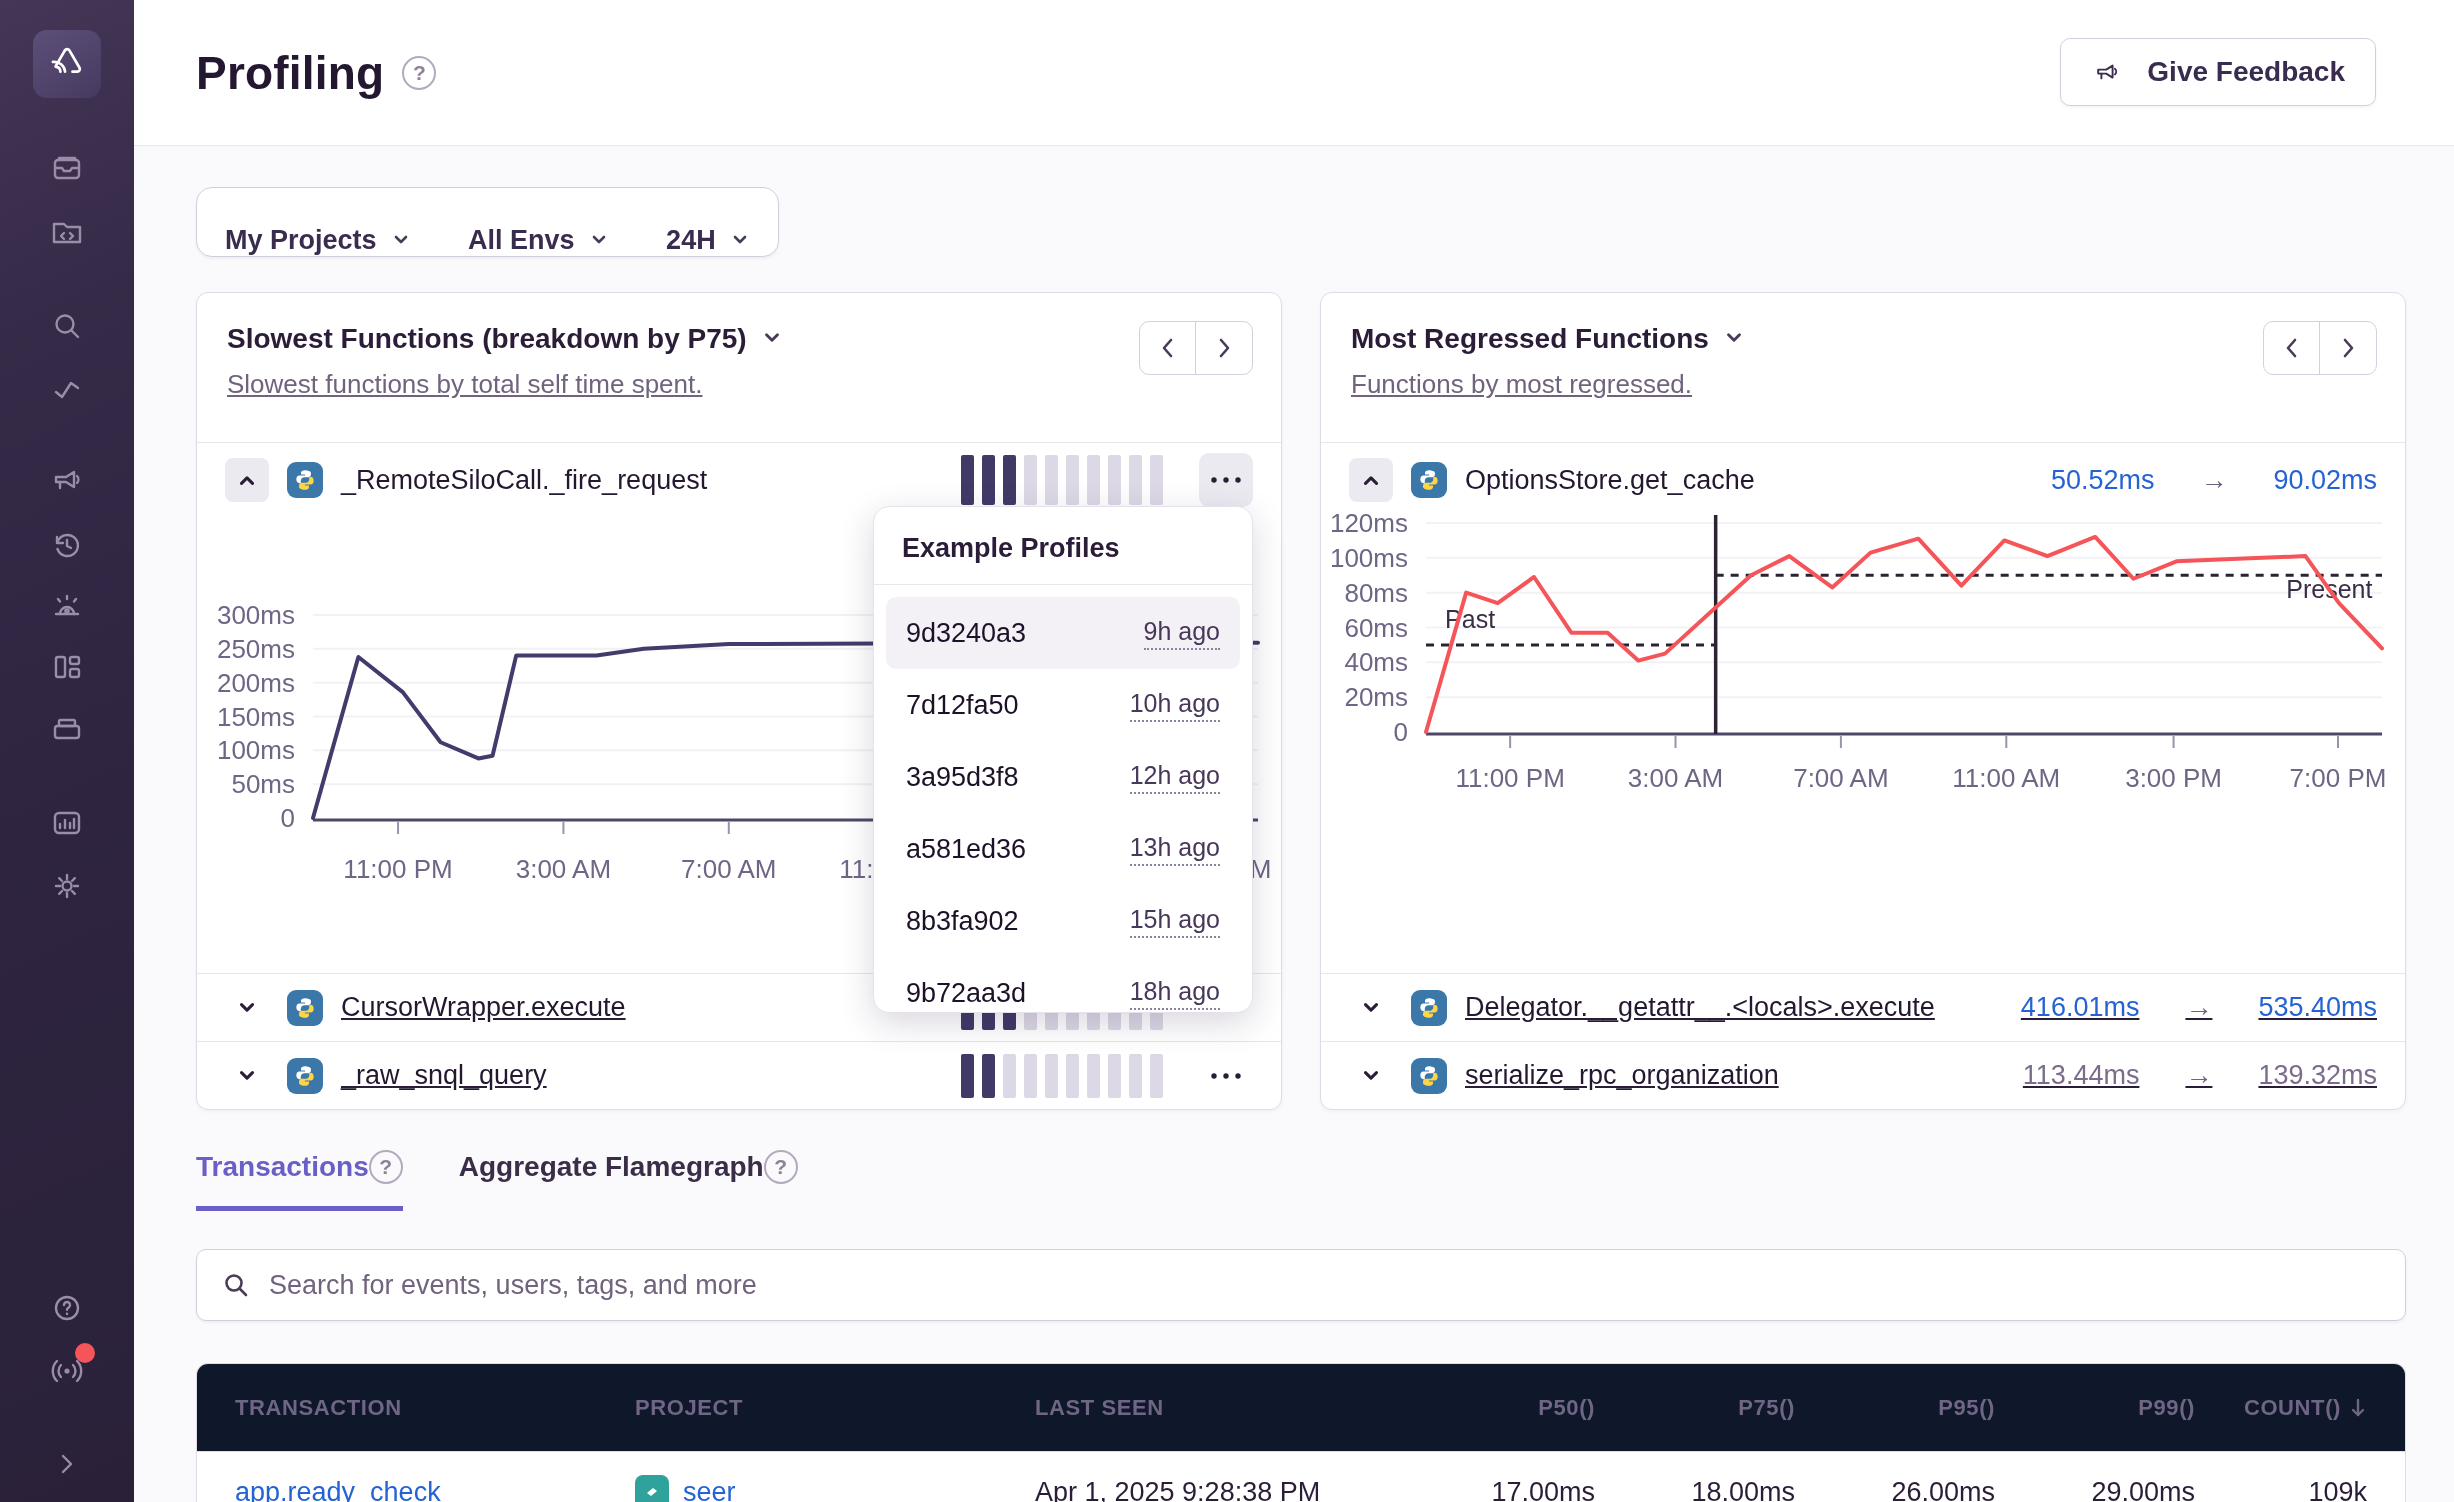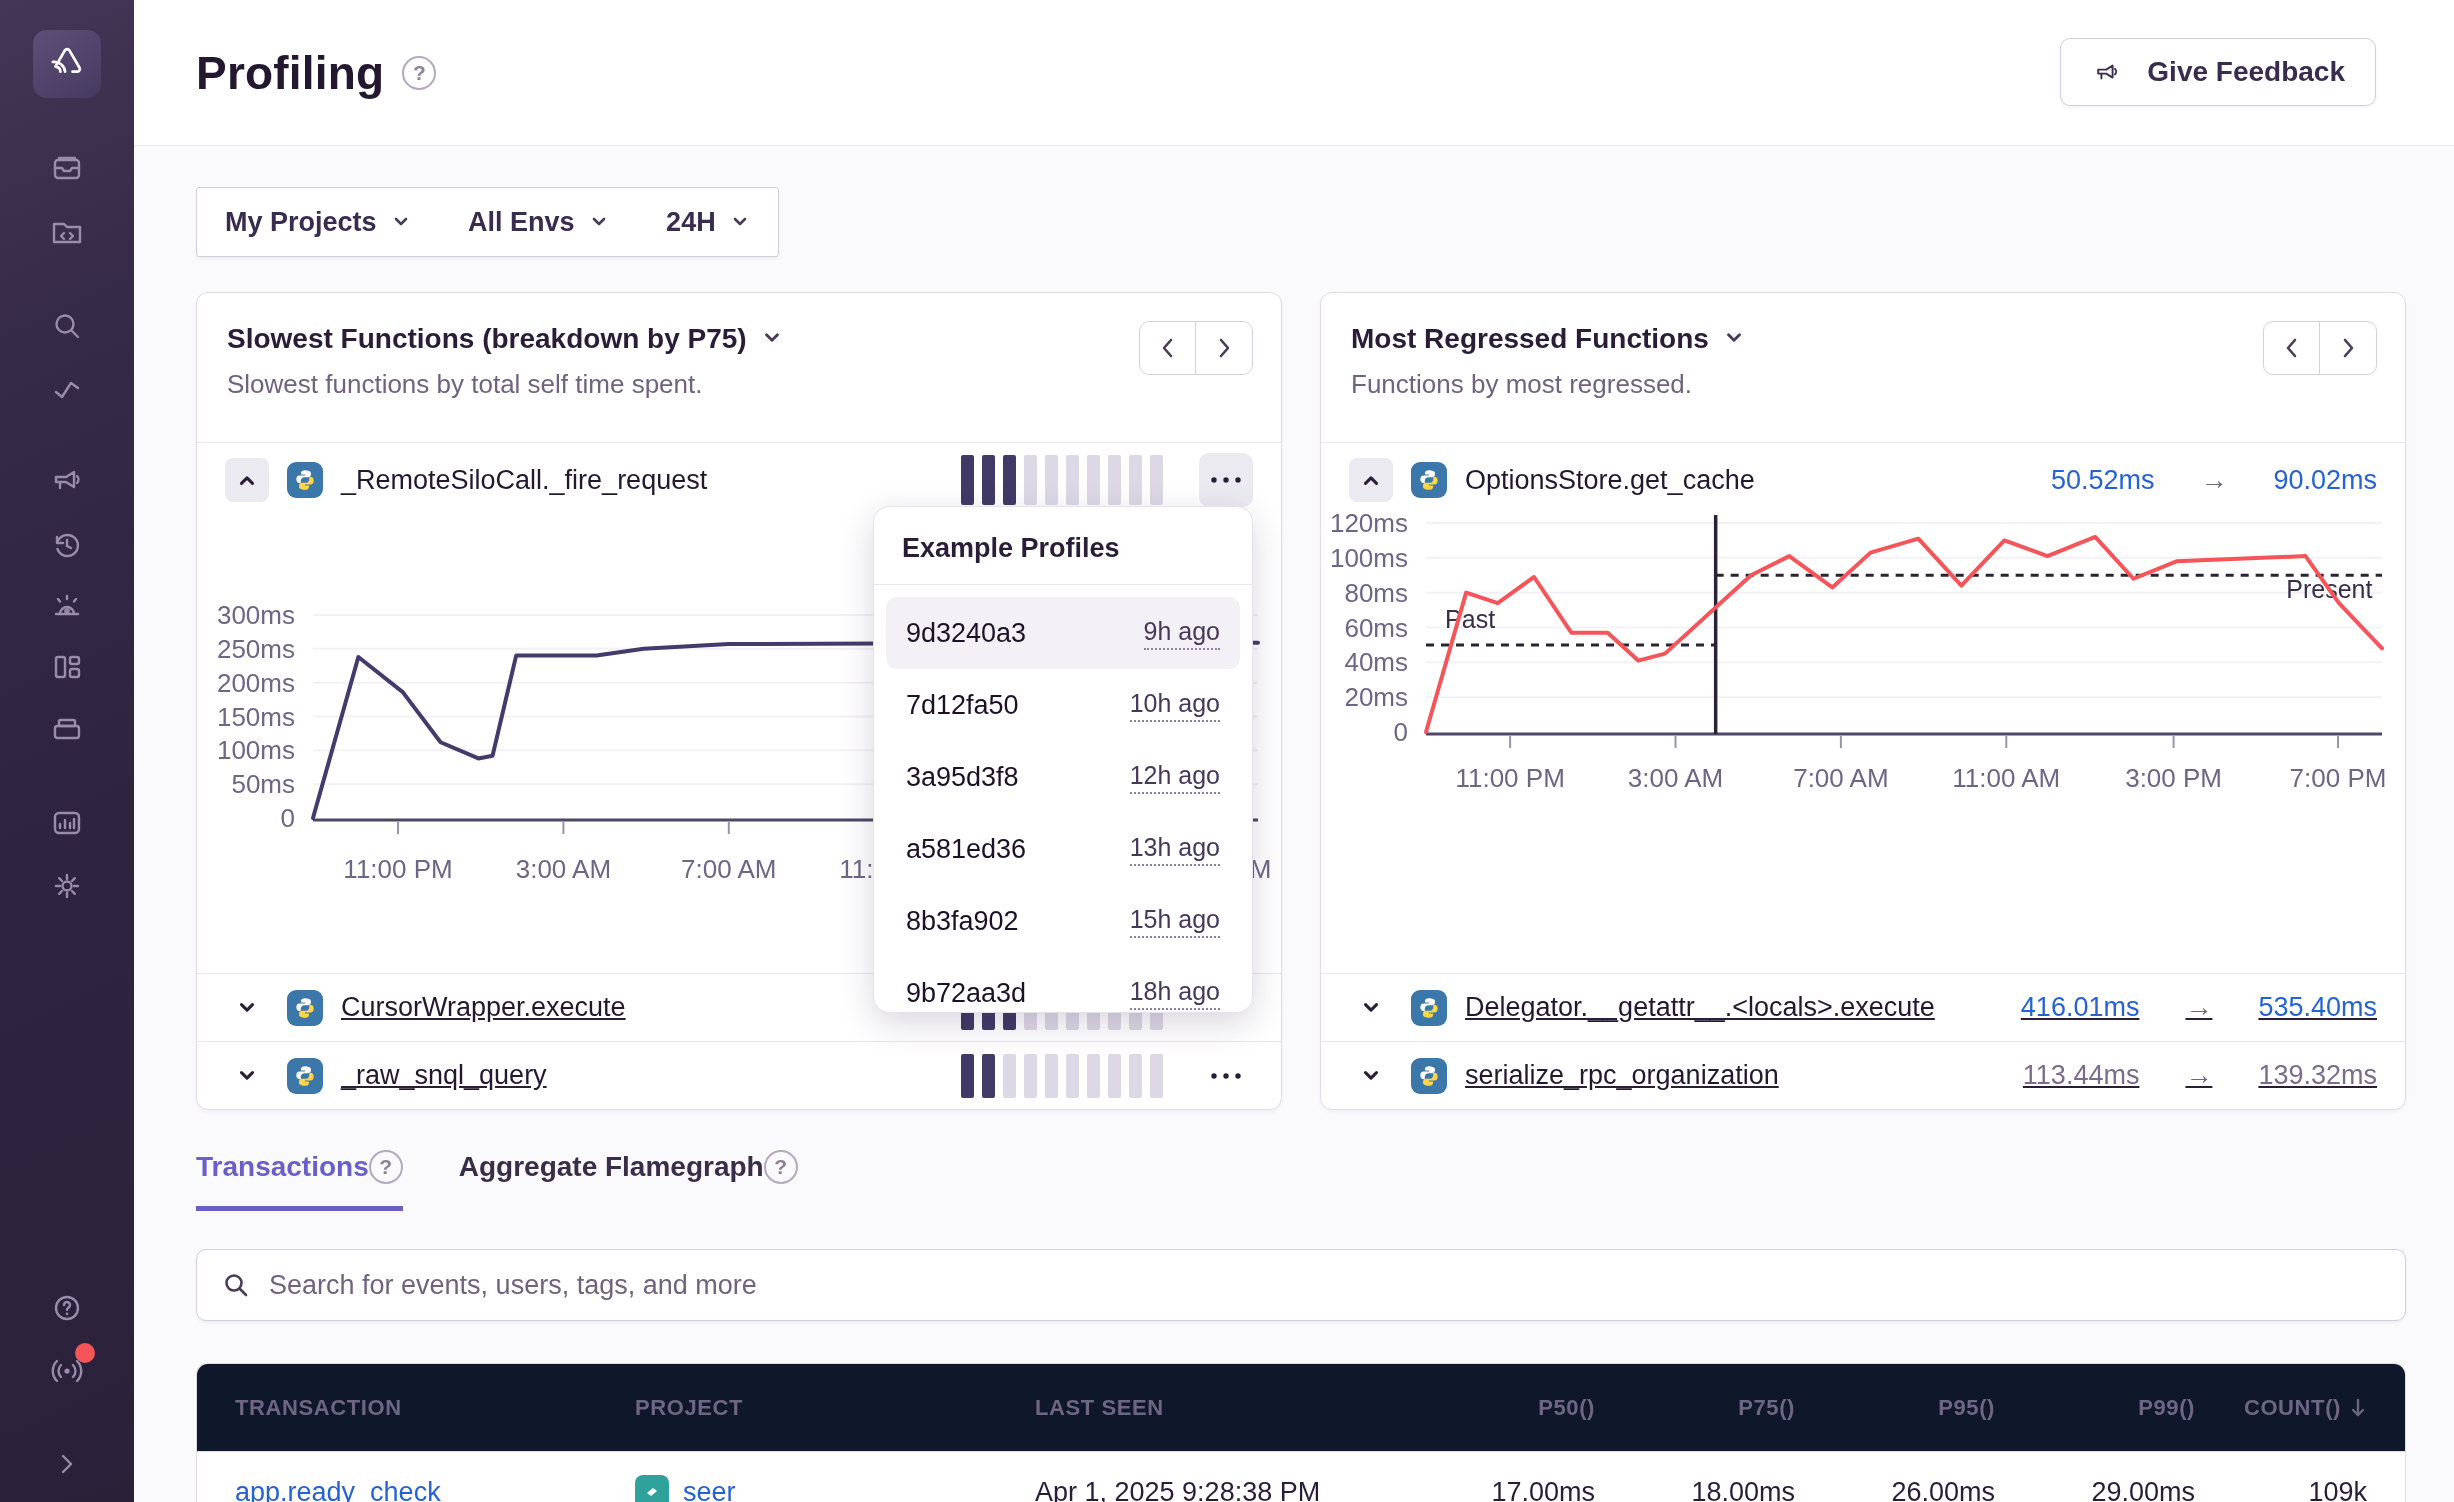--- a/index.html
+++ b/index.html
@@ -29,34 +29,34 @@
   .feedback-btn { position:absolute; right:78px; top:38px; height:68px; padding:0 30px; background:#fff;
     border:1.5px solid #d4cedc; border-radius:10px; display:flex; align-items:center; gap:24px;
     font-size:28px; font-weight:600; color:#392c4e; cursor:pointer; font-family:inherit;
     box-shadow:0 2px 3px rgba(45,32,70,.05); }
   .feedback-btn svg { stroke:#392c4e; fill:none; stroke-width:2.4; stroke-linecap:round; stroke-linejoin:round; }
 
   .content { padding:0 48px 0 62px; }
 
   
   .filterbar { margin-top:41px; display:inline-flex; height:70px; background:#fff; border:1.5px solid #d4cedc;
-    border-radius:3px; align-items:center; box-shadow:0 2px 3px rgba(45,32,70,.05); }
+    border-radius:16px; align-items:flex-end; box-shadow:0 2px 3px rgba(45,32,70,.05); }
   .filter-item { display:flex; align-items:center; gap:14px; padding:0 28px; font-size:27px; font-weight:600;
     color:#392c4e; cursor:pointer; background:transparent; border:none; font-family:inherit; }
   .filter-sep { width:1.5px; background:#e4dfe9; margin:0; }
   .chev svg { stroke:#4a3b57; fill:none; stroke-width:2.6; stroke-linecap:round; stroke-linejoin:round; }
 
   
   .panels { margin-top:35px; display:flex; gap:38px; }
   .panel { position:relative; width:1086px; height:818px; background:#fff; border:1px solid #e0dbe6;
     border-radius:12px; box-shadow:0 2px 4px rgba(45,32,70,.04); }
   .panel-head { height:150px; padding:30px 30px 0 30px; border-bottom:1px solid #e9e5ee; position:relative; }
   .panel-title { display:flex; align-items:center; gap:14px; font-size:28px; font-weight:bold; color:#2b1d38;
     cursor:pointer; }
-  .panel-sub { margin-top:14px; font-size:26px; color:#71637e; }
+  .panel-sub { margin-top:14px; font-size:26px; color:#71637e;text-decoration:underline; }
   .pager { position:absolute; right:28px; top:28px; display:flex; }
   .pager button { width:58px; height:54px; background:#fff; border:1.5px solid #d6d0dc; cursor:pointer;
     display:flex; align-items:center; justify-content:center; }
   .pager button:first-child { border-radius:10px 0 0 10px; }
   .pager button:last-child { border-radius:0 10px 10px 0; margin-left:-1.5px; }
   .pager svg { stroke:#4a3b57; fill:none; stroke-width:2.6; stroke-linecap:round; stroke-linejoin:round; }
 
   .fn-row { height:74px; display:flex; align-items:center; padding:0 28px; gap:18px; }
   .collapse-btn { width:44px; height:44px; border-radius:8px; background:#eceaf1; border:none; cursor:pointer;
     display:flex; align-items:center; justify-content:center; flex:0 0 auto; }

